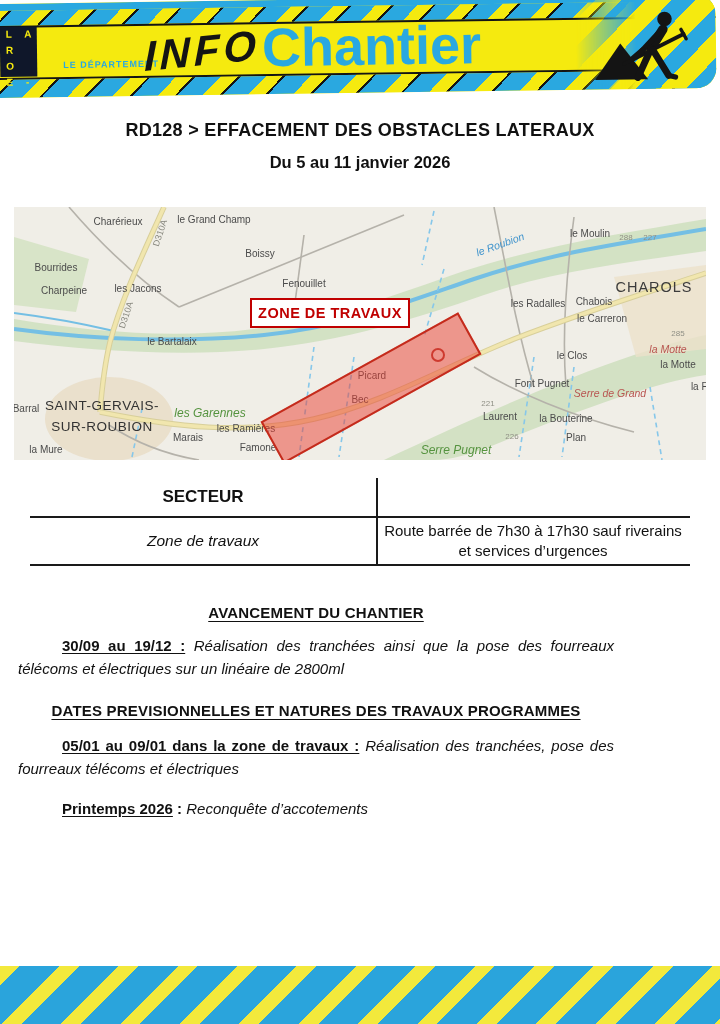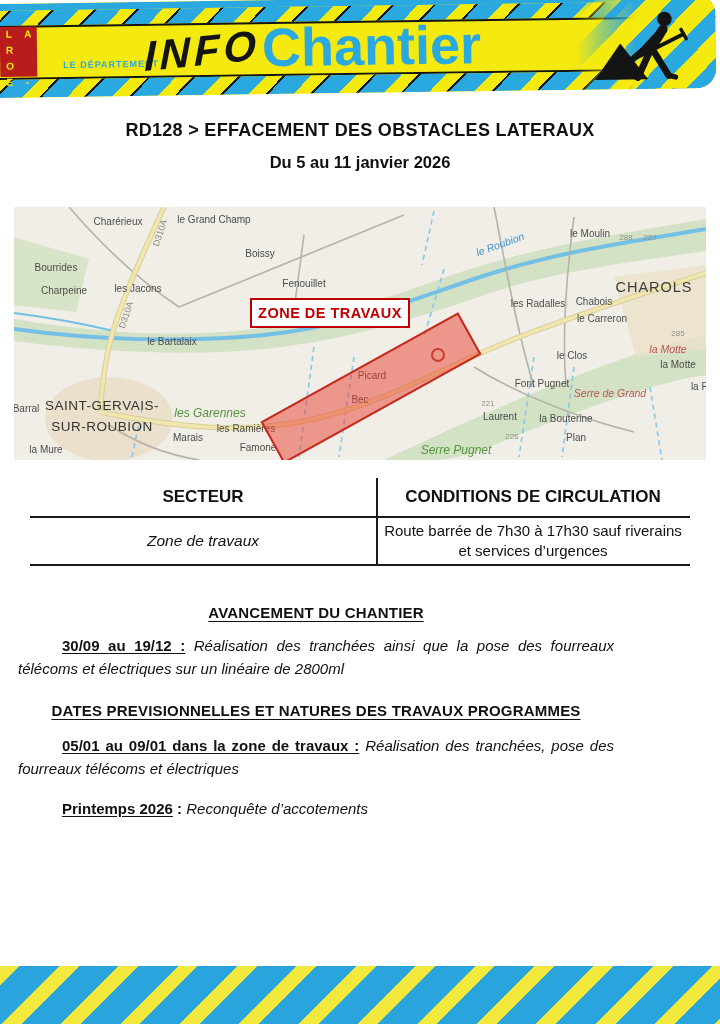--- a/index.html
+++ b/index.html
@@ -13,21 +13,21 @@
   .band-top-stripes{position:absolute;top:7px;left:0;right:0;height:15px;
       background:repeating-linear-gradient(135deg,#F5EA0F 0 11px,#141414 11px 13px,#2AA8E0 13px 30px);}
   .band-top-line{position:absolute;top:22px;left:0;right:0;height:2px;background:#141414;}
   .band-bot-line{position:absolute;bottom:18px;left:0;right:0;height:2px;background:#141414;}
   .band-bot-stripes{position:absolute;bottom:0;left:0;right:0;height:18px;
       background:repeating-linear-gradient(135deg,#F5EA0F 0 12px,#141414 12px 14px,#2AA8E0 14px 32px);}
   .banner-right{position:absolute;top:0;right:0;bottom:0;width:140px;z-index:2;
       background:repeating-linear-gradient(135deg,#2AA8E0 0 17px,#F5EA0F 17px 36px);
       -webkit-mask-image:linear-gradient(to right,transparent 0,#000 60px);
       mask-image:linear-gradient(to right,transparent 0,#000 60px);}
-  .logo-square{position:absolute;left:6px;top:23px;width:37px;height:50px;background:#b91c1c;
+  .logo-square{position:absolute;left:6px;top:23px;width:37px;height:50px;background:#0f172a;
       color:#F5EA0F;font-weight:bold;font-size:10px;line-height:16px;letter-spacing:5px;
       padding-left:6px;box-sizing:border-box;z-index:3;}
   .dept-label{position:absolute;left:69px;top:57px;color:#2AA8E0;font-weight:bold;font-size:9px;
       letter-spacing:1px;z-index:3;}
   .info-word{position:absolute;left:150px;top:26px;font-size:42px;font-weight:bold;font-style:italic;
       letter-spacing:4px;color:#141414;transform:rotate(-5deg) skewX(-6deg);z-index:3;}
   .chantier-word{position:absolute;left:268px;top:16px;font-size:54px;font-weight:bold;
       color:#2AA8E0;letter-spacing:0px;z-index:3;}
   .worker{position:absolute;right:14px;top:14px;z-index:4;}
 
@@ -204,21 +204,20 @@
       <span class="lbl num" style="left: 636px; top: 30px;">227</span>
       <span class="lbl num" style="left: 664px; top: 126px;">285</span>
       <span class="lbl num" style="left: 474px; top: 196px;">221</span>
       <span class="lbl num" style="left: 498px; top: 229px;">226</span>
     </div>
 
   <div class="sector-table">
     <div class="t-vline"></div>
     <div class="t-row t-head">
       <div class="t-cell-l">SECTEUR</div>
-      <div class="t-cell-r">CONDITIONS DE CIRCULATION</div>
     </div>
     <div class="t-hline"></div>
     <div class="t-row t-body">
       <div class="t-cell-l secteur-val">Zone de travaux</div>
       <div class="t-cell-r conditions-val">Route barrée de 7h30 à 17h30 sauf riverains et services d’urgences</div>
     </div>
     <div class="t-hline"></div>
   </div>
 
   <div class="sections">

